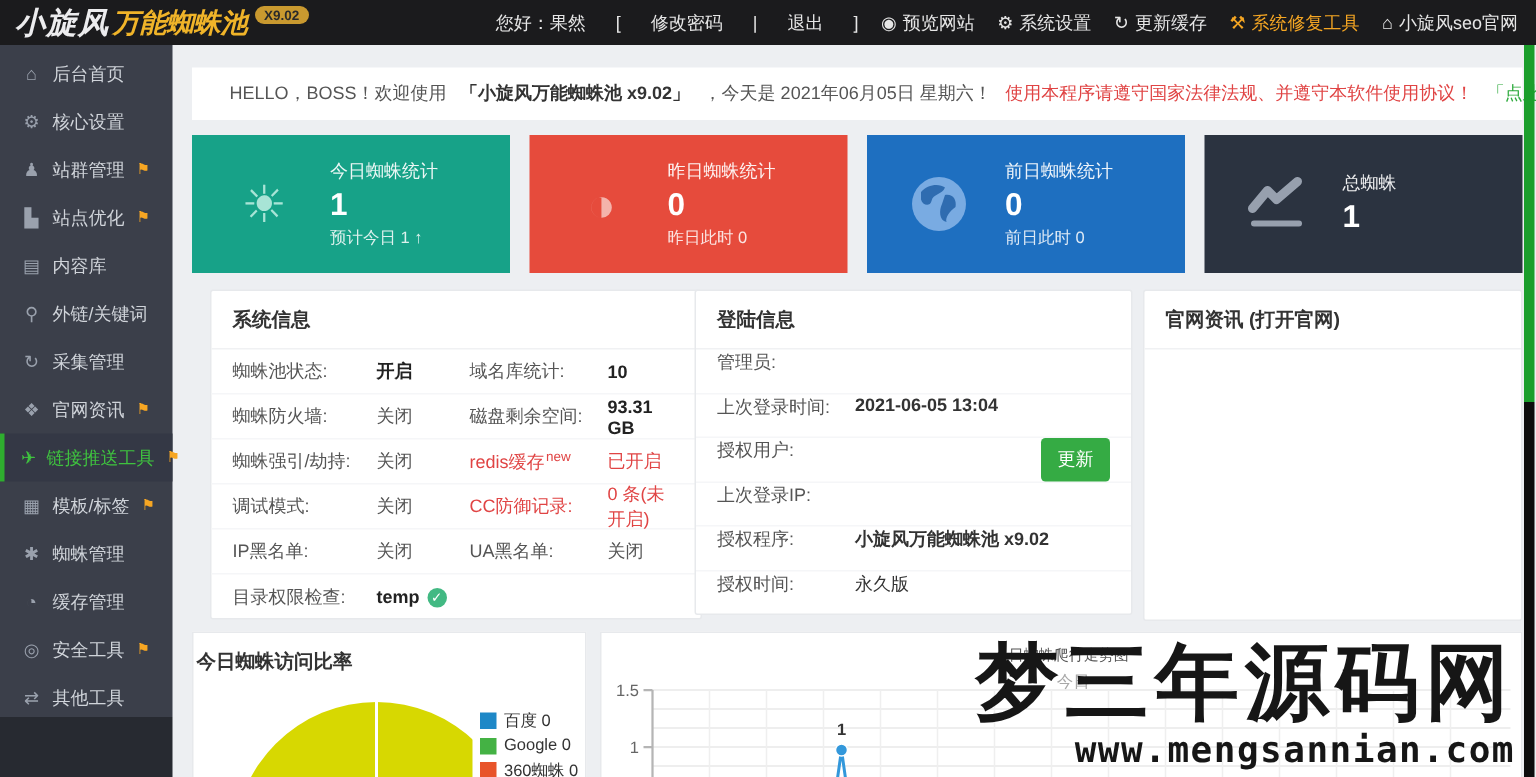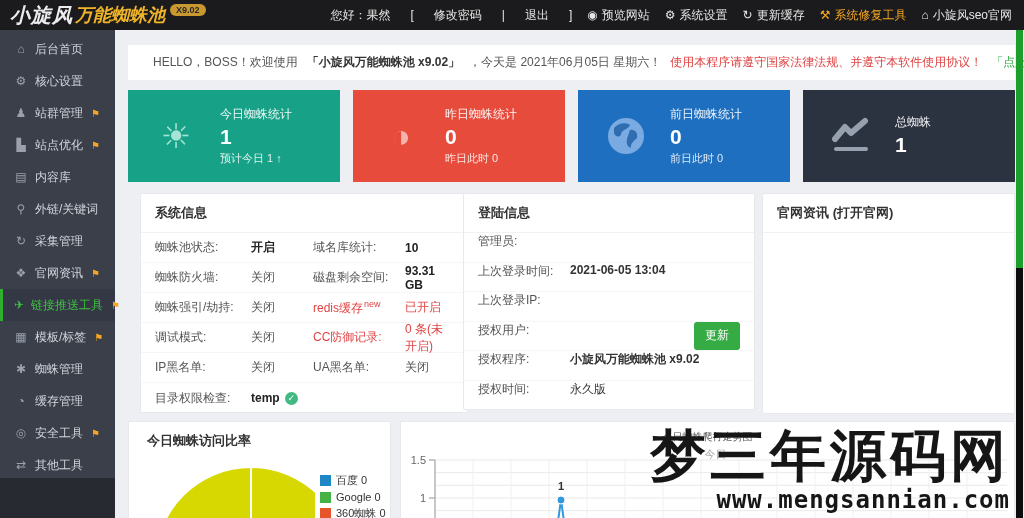--- a/index.html
+++ b/index.html
@@ -75,21 +75,21 @@
                color:#555; border-bottom:1px solid #f5f6f8; }
   .ll { width:92px; } .lv { color:#333; font-weight:bold; }
   .lv.plain { font-weight:normal; }
   .btn-update { margin-left:auto; background:#35ab44; color:#fff; border:none; font-size:12px;
                 padding:4px 11px; border-radius:3px; cursor:pointer; font-family:inherit; }
   .news-link { font-weight:bold; color:#333; cursor:pointer; }
 
   
   #pie-panel { position:absolute; left:128px; top:421px; width:263px; height:200px; background:#fff;
                border:1px solid #e7e9ec; overflow:hidden; }
-  .pie-title { padding:10px 18px; font-size:13px; font-weight:bold; color:#333; }
+  .pie-title { padding:10px 2px; font-size:13px; font-weight:bold; color:#333; }
   .pie-circle { position:absolute; left:27px; top:46px; width:190px; height:190px; border-radius:50%; background:#d7d801; }
   .pie-div { position:absolute; left:121px; top:46px; width:2px; height:154px; background:#fff; }
   .legend { position:absolute; left:186px; top:48px; background:#fff; padding:3px 5px; font-size:11px; color:#333; }
   .lg-row { display:flex; align-items:center; gap:5px; margin-bottom:3px; cursor:pointer; white-space:nowrap; }
   .sw { width:11px; height:11px; display:inline-block; }
   .sw-baidu { background:#1e88c7; } .sw-google { background:#44b244; } .sw-360 { background:#e8542a; }
 
   
   #trend-panel { position:absolute; left:400px; top:421px; width:615px; height:200px; background:#fff;
                  border:1px solid #e7e9ec; overflow:hidden; }
@@ -318,27 +318,27 @@
   <div class="p-title">登陆信息</div>
   <div class="row-login">
     <span class="ll">管理员:</span>
     <span class="lv plain"></span>
   </div>
   <div class="row-login">
     <span class="ll">上次登录时间:</span>
     <span class="lv">2021-06-05 13:04</span>
   </div>
   <div class="row-login">
-    <span class="ll">上次登录IP:</span>
-    <span class="lv plain"></span>
-  </div>
-  <div class="row-login">
     <span class="ll">授权用户:</span>
     <span class="lv plain"></span>
     <button class="btn-update">更新</button>
+  </div>
+  <div class="row-login">
+    <span class="ll">上次登录IP:</span>
+    <span class="lv plain"></span>
   </div>
   <div class="row-login">
     <span class="ll">授权程序:</span>
     <span class="lv">小旋风万能蜘蛛池 x9.02</span>
   </div>
   <div class="row-login" style="border-bottom:none">
     <span class="ll">授权时间:</span>
     <span class="lv plain red">永久版</span>
   </div>
 </div>

